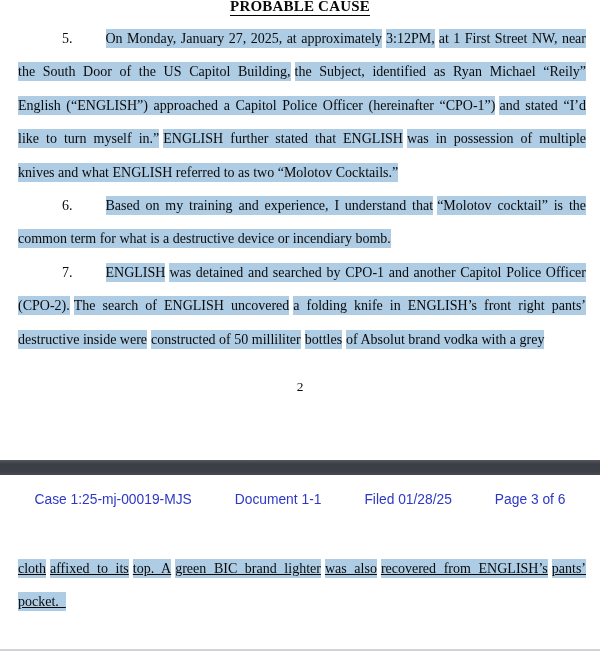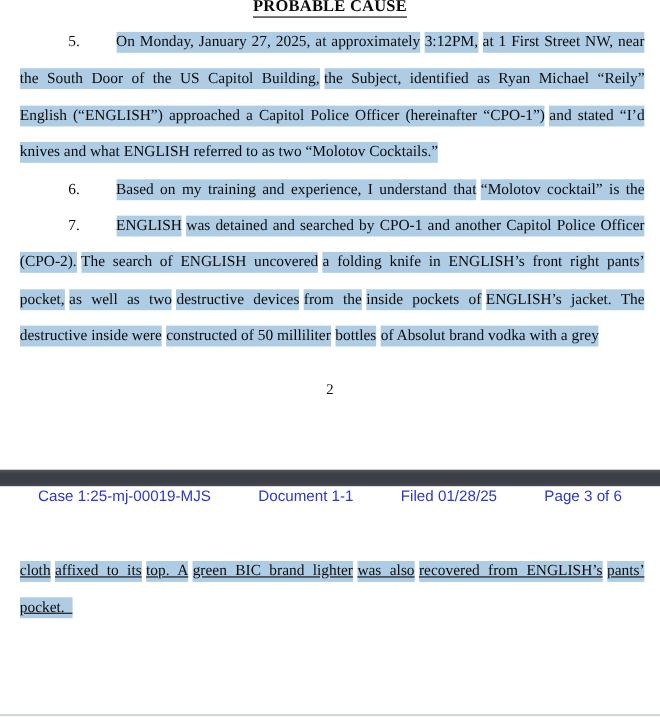--- a/index.html
+++ b/index.html
@@ -45,20 +45,21 @@
     text-align: center;
     font-size: 13.4px;
   }
   .separator {
     margin-top: 64px;
     height: 15px;
     width: 600px;
     background: linear-gradient(180deg, #54575d 0px, var(--sep, #3b3e44) 4px, #3c3f45 11px, #474a50 15px);
   }
   .case-header {
+    margin-top: 16px;
     height: 17px;
     line-height: 17px;
     display: flex;
     justify-content: center;
     gap: 43px;
     font-family: "Liberation Sans", sans-serif;
     font-size: 13.8px;
     color: var(--hdr, #2d38c6);
   }
   .page3 { margin: 44px 14px 0 18px; text-decoration: underline; }
@@ -73,29 +74,30 @@
 <body style="--hl: #aecde5; --hdr: #2d38c6; --sep: #3b3e44; --edge: #d0d3d7;">
 
 <div>
   <h1 class="doc-title"><span class="underline">PROBABLE CAUSE</span></h1>
 
   <div class="content">
     <div>
         <div class="line"><span class="indent"></span><span>5.</span><span class="tab"></span><span class="hl">On Monday, January 27, 2025, at approximately</span><span class="sp"></span><span class="hl">3:12PM,</span><span class="sp"></span><span class="hl">at 1 First Street NW, near</span></div>
         <div class="line"><span class="hl">the South Door of the US Capitol Building,</span><span class="sp"></span><span class="hl">the Subject, identified as Ryan Michael “Reily”</span></div>
         <div class="line"><span class="hl">English (“ENGLISH”) approached a Capitol Police Officer (hereinafter “CPO-1”)</span><span class="sp"></span><span class="hl">and stated “I’d</span></div>
+        <div class="line"><span class="hl">like to turn myself in.”</span><span class="sp"></span><span class="hl">ENGLISH further stated that ENGLISH</span><span class="sp"></span><span class="hl">was in possession of multiple</span></div>
         <div class="line last"><span class="hl">knives and what ENGLISH referred to as two “Molotov Cocktails.”</span></div>
       </div>
     <div>
         <div class="line"><span class="indent"></span><span>6.</span><span class="tab"></span><span class="hl">Based on my training and experience, I understand that</span><span class="sp"></span><span class="hl">“Molotov cocktail” is the</span></div>
+        <div class="line last"><span class="hl">common term for what is a destructive device or incendiary bomb.</span></div>
       </div>
     <div>
         <div class="line"><span class="indent"></span><span>7.</span><span class="tab"></span><span class="hl">ENGLISH</span><span class="sp"></span><span class="hl">was detained and searched by CPO-1 and another Capitol Police Officer</span></div>
         <div class="line"><span class="hl">(CPO-2).</span><span class="sp"></span><span class="hl">The search of ENGLISH uncovered</span><span class="sp"></span><span class="hl">a folding knife in ENGLISH’s front right pants’</span></div>
-        <div class="line"><span class="hl">pocket,</span><span class="sp"></span><span class="hl">as well as two</span><span class="sp"></span><span class="hl">destructive devices</span><span class="sp"></span><span class="hl">from the</span><span class="sp"></span><span class="hl">inside pockets of</span><span class="sp"></span><span class="hl">ENGLISH’s jacket. The</span></div>
         <div class="line last"><span class="hl">destructive inside were</span><span class="sp"></span><span class="hl">constructed of 50 milliliter</span><span class="sp"></span><span class="hl">bottles</span><span class="sp"></span><span class="hl">of Absolut brand vodka with a grey</span></div>
       </div>
   </div>
 
   <div class="page-num">2</div>
 </div>
 
 <div class="separator"></div>
 
 <div>

